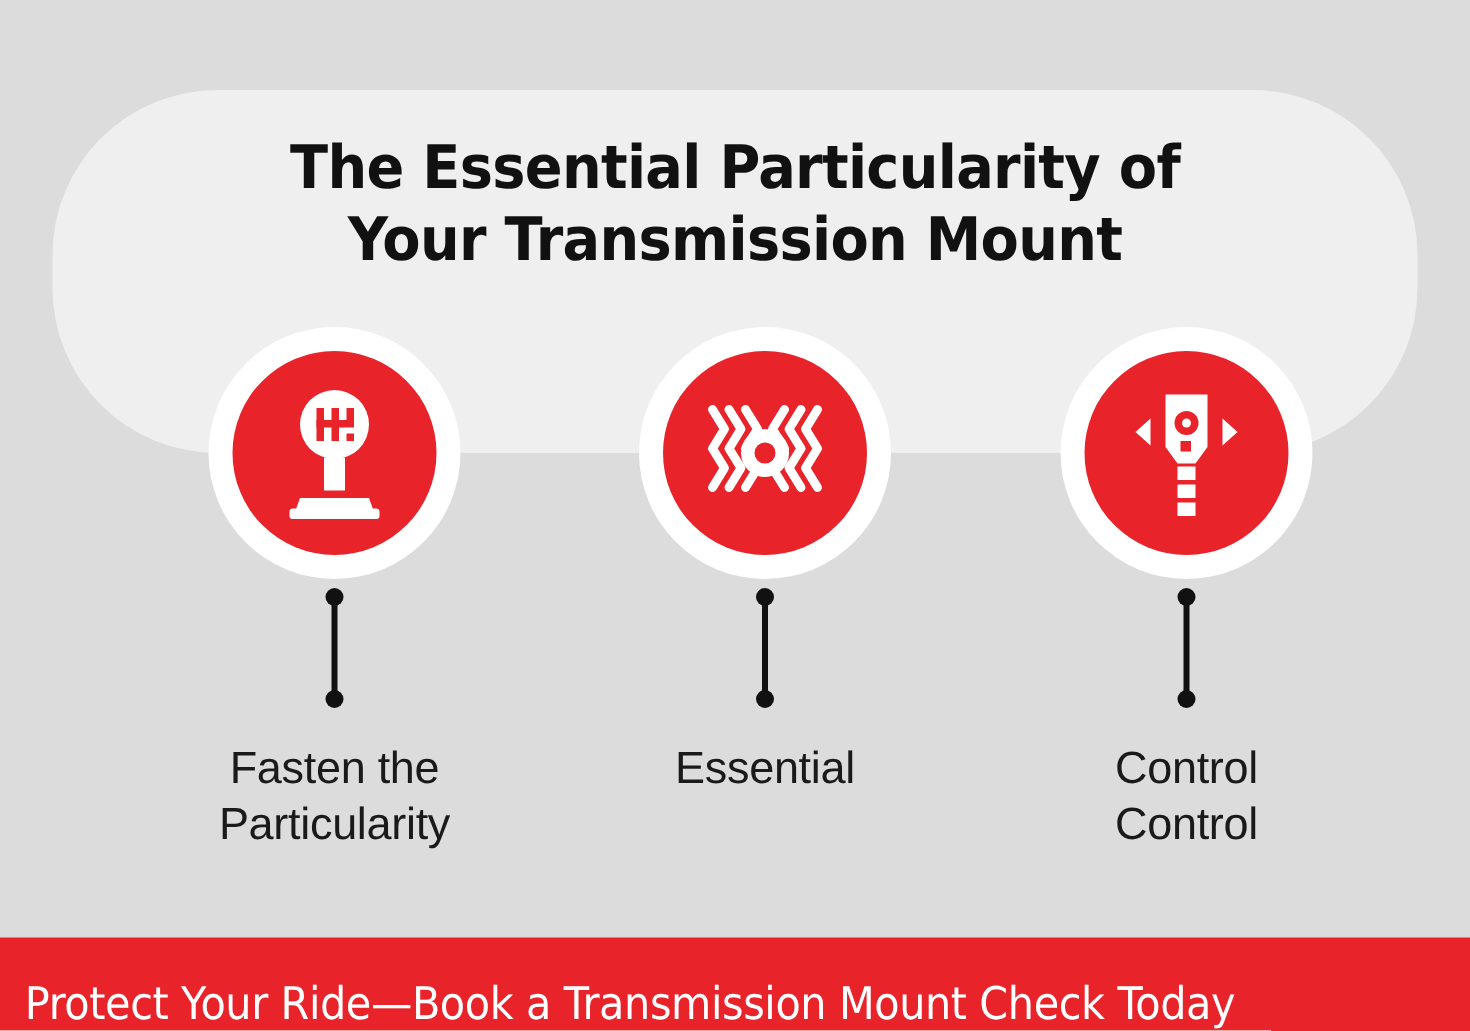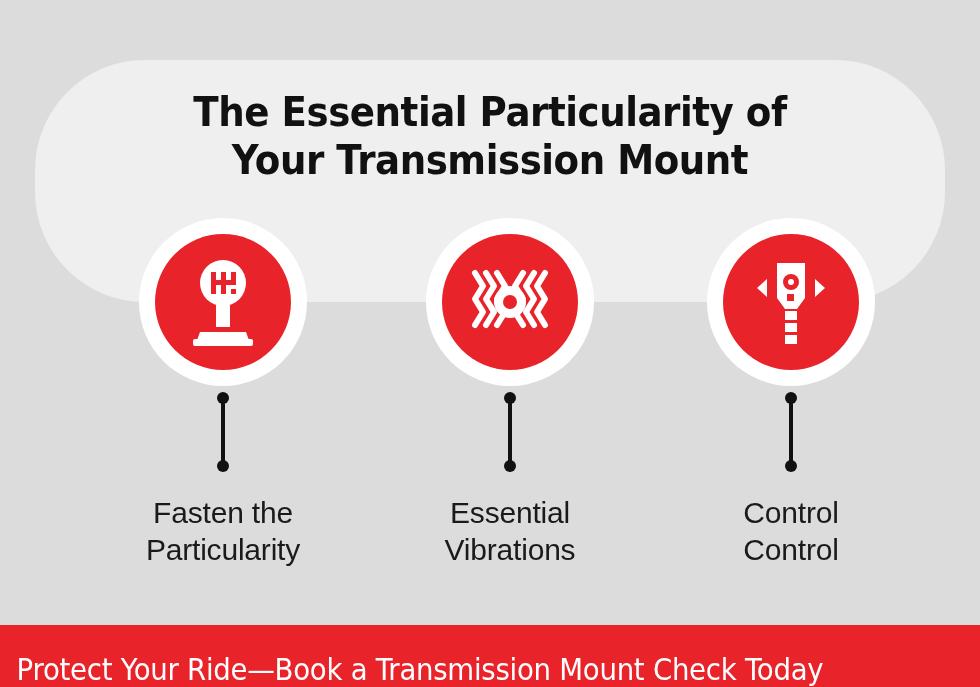--- a/index.html
+++ b/index.html
@@ -219,21 +219,20 @@
         </svg>
       </div>
     </div>
     <div class="connector">
       <span class="dot dot-top"></span>
       <span class="stem"></span>
       <span class="dot dot-bottom"></span>
     </div>
     <div class="caption">
       <span class="line">Essential</span>
-      <span class="line">Vibrations</span>
     </div>
   </div>
 
   <div class="item item-3">
     <div class="icon-ring">
       <div class="icon-disc">
         <svg width="94" height="94" viewBox="0 0 94 94" aria-hidden="true">
 
           <path d="M23 24 L23 42 L13 33 Z" fill="#ffffff"></path>
 

